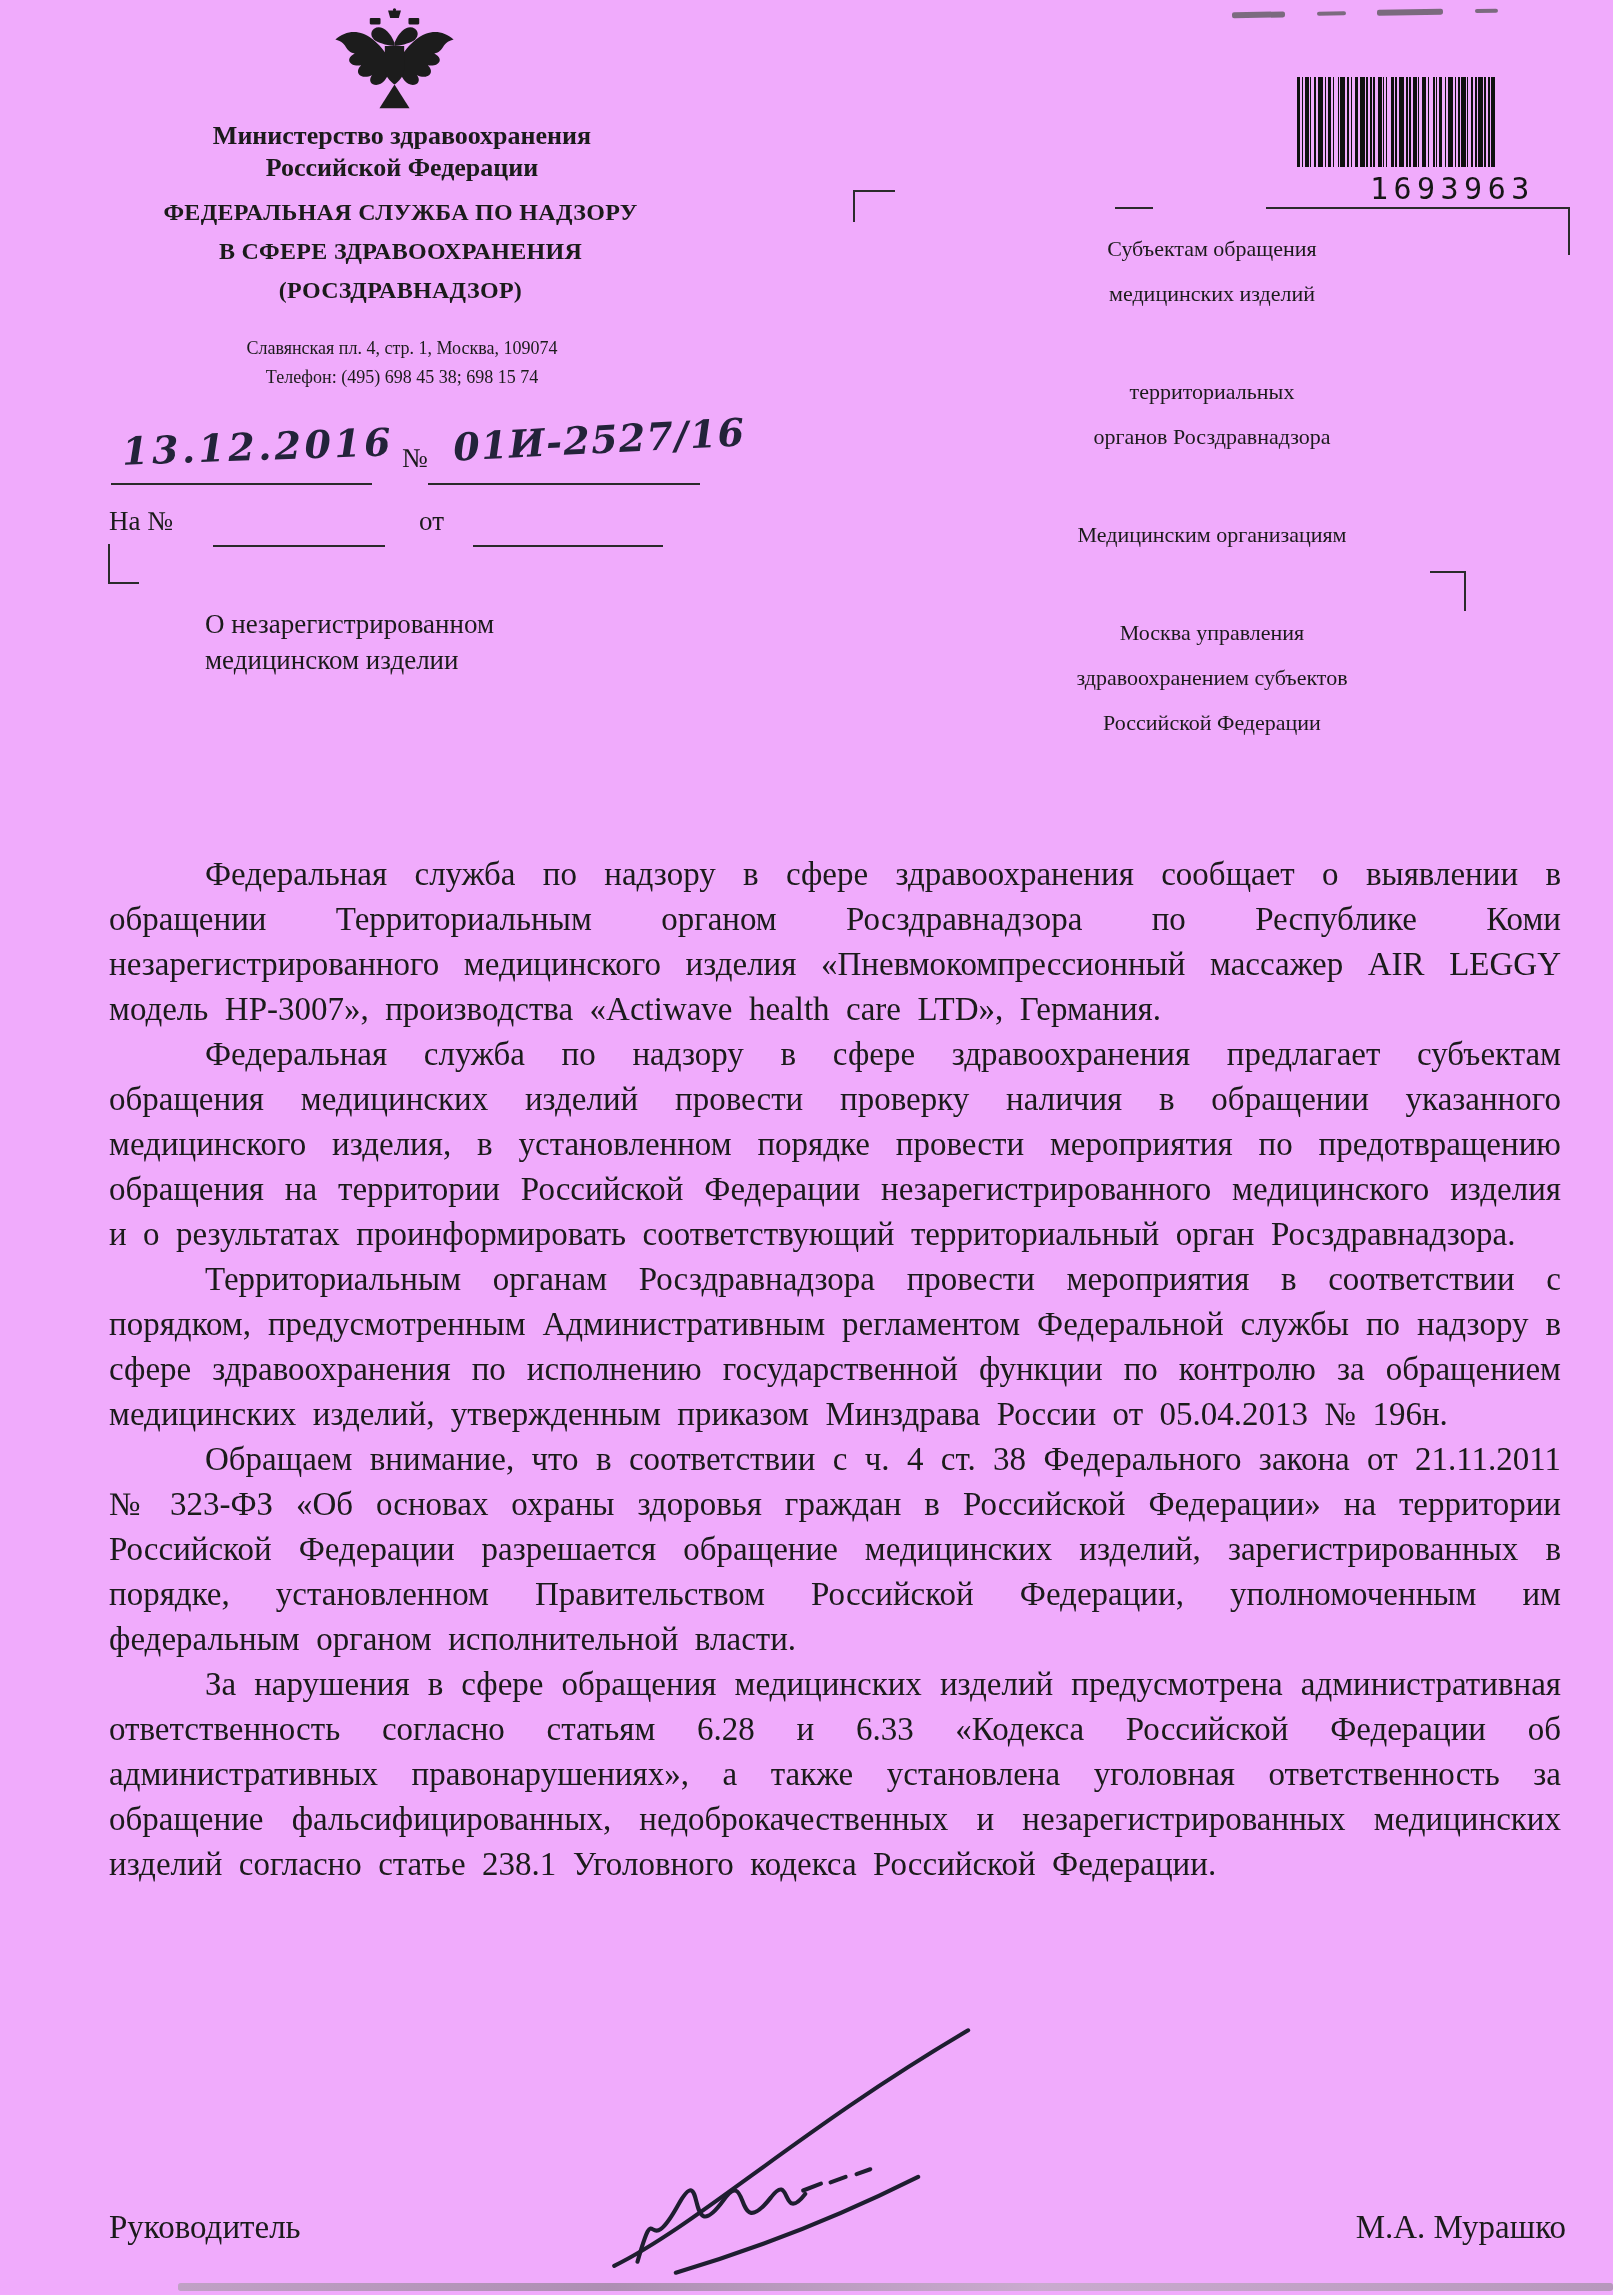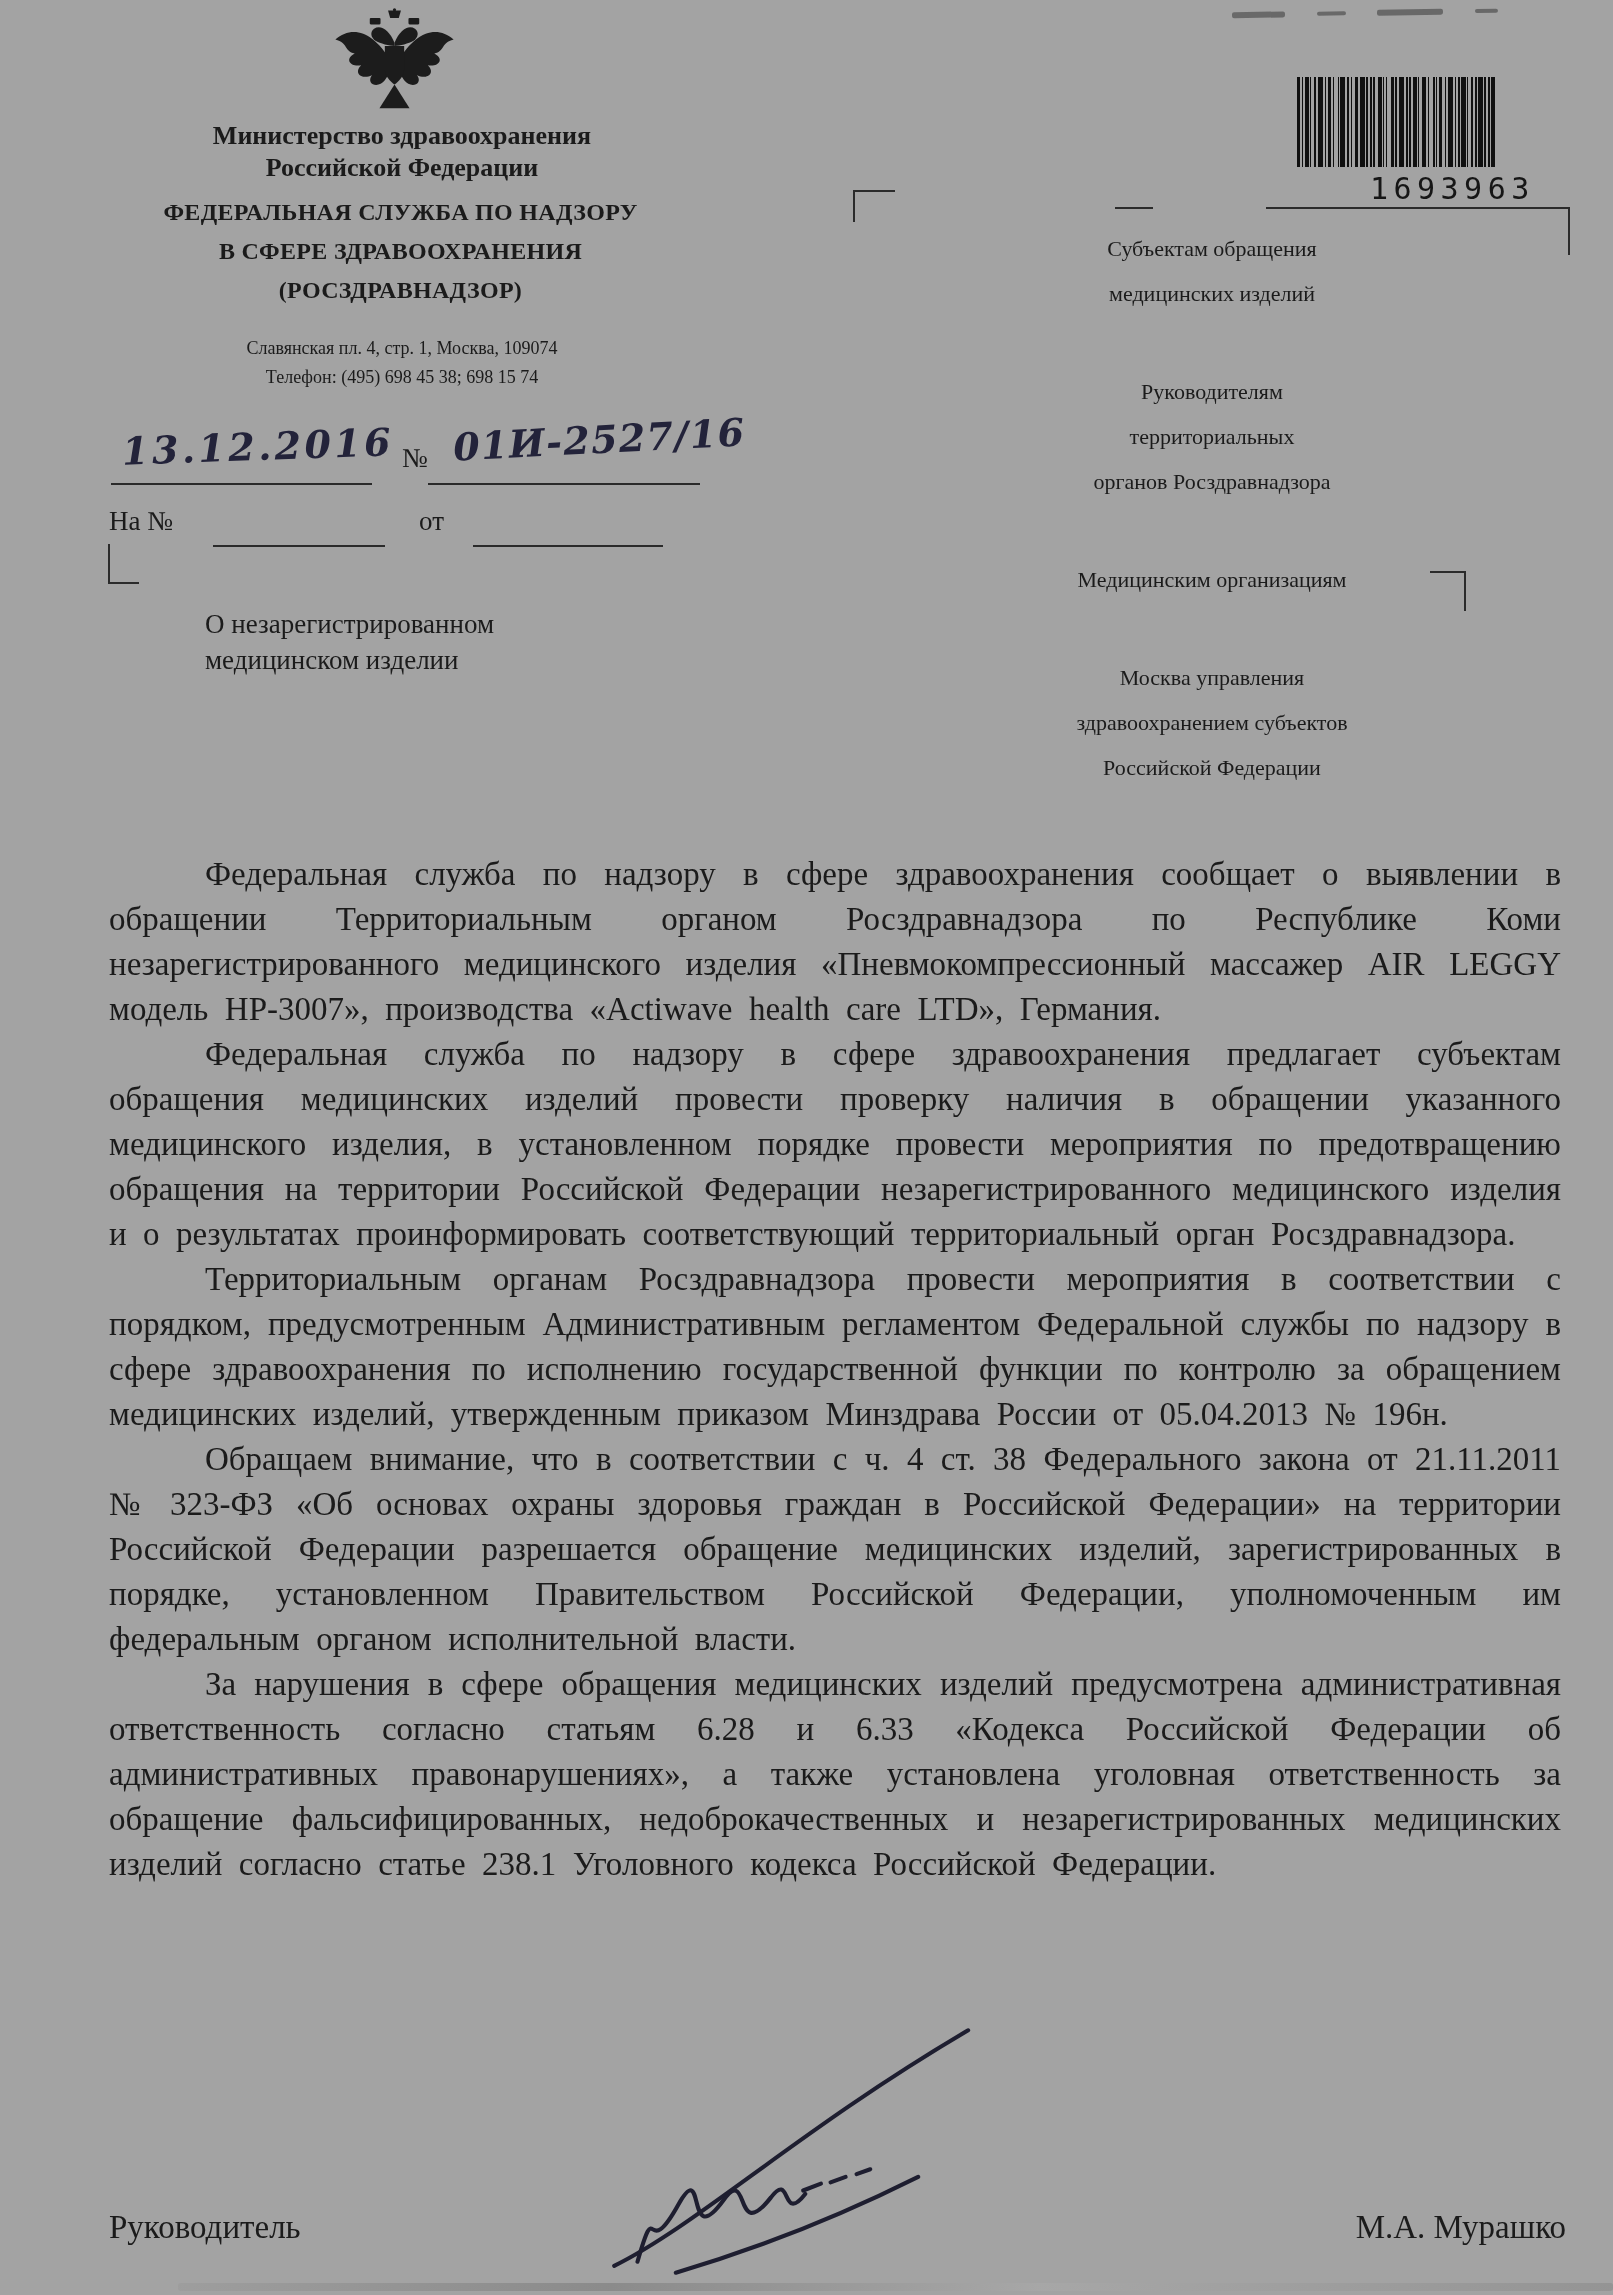--- a/index.html
+++ b/index.html
@@ -1,20 +1,20 @@
 <!DOCTYPE html>
 <html lang="ru" style="font-size:11px"><head>
 <meta charset="utf-8">
 <title>Письмо Росздравнадзора</title>
 <style>
   *{margin:0;padding:0;box-sizing:border-box}
   html,body{background:#d9d9d9}
   .page{
     position:relative;width:1613px;height:2295px;margin:0 auto;
-    background:#a3a3a3;color:#1b1b1b;overflow:hidden;
+    background:#f0abfc;color:#1b1b1b;overflow:hidden;
     font-family:"Liberation Serif","DejaVu Serif",serif;
   }
   .abs{position:absolute}
 
   
   .emblem{left:330px;top:8.2px;width:129px;height:111px}
   .ministry{left:106px;top:120px;width:592px;text-align:center;
             font-weight:bold;font-size:26px;line-height:32px}
   .service{left:96px;top:193px;width:609px;text-align:center;
            font-weight:bold;font-size:24px;line-height:39px;letter-spacing:0.3px}
@@ -188,21 +188,20 @@
       </div>
     <div class="barcode-number">1693963</div>
   </div>
 
   <div class="abs recipients">
     <div class="rcpt">
       <div>Субъектам обращения</div>
       <div>медицинских изделий</div>
     </div>
     <div class="rcpt">
-      <div>Руководителям</div>
       <div>территориальных</div>
       <div>органов Росздравнадзора</div>
     </div>
     <div class="rcpt">
       <div>Медицинским организациям</div>
     </div>
     <div class="rcpt">
       <div>Москва управления</div>
       <div>здравоохранением субъектов</div>
       <div>Российской Федерации</div>

